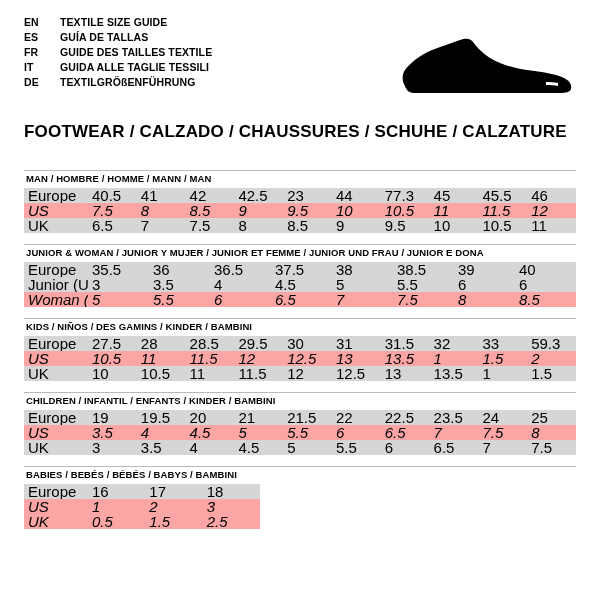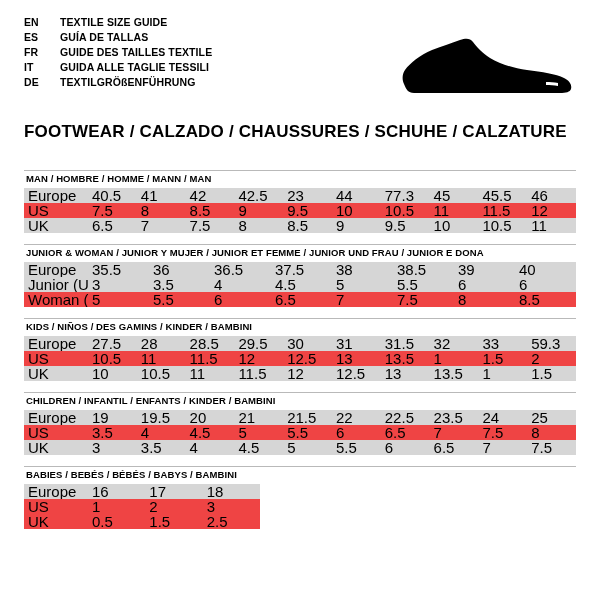--- a/index.html
+++ b/index.html
@@ -74,21 +74,21 @@
     font-size: 15px;
   }
   table.size td {
     height: 15px;
     padding: 0 0 0 4px;
     line-height: 15px;
     white-space: nowrap;
     overflow: hidden;
   }
   table.size tr.shaded td { background: #d6d6d6; }
-  table.size tr.plain td { background: #ef4444; }
+  table.size tr.plain td { background: #fca5a5; font-style: italic; }
   td.rowlabel { width: 64px; }
   .sep {
     border-top: 1px solid #b9b9b9;
     height: 0;
     margin: 0;
   }
 
   
   table.size.babies { width: 236px; }
 </style>

